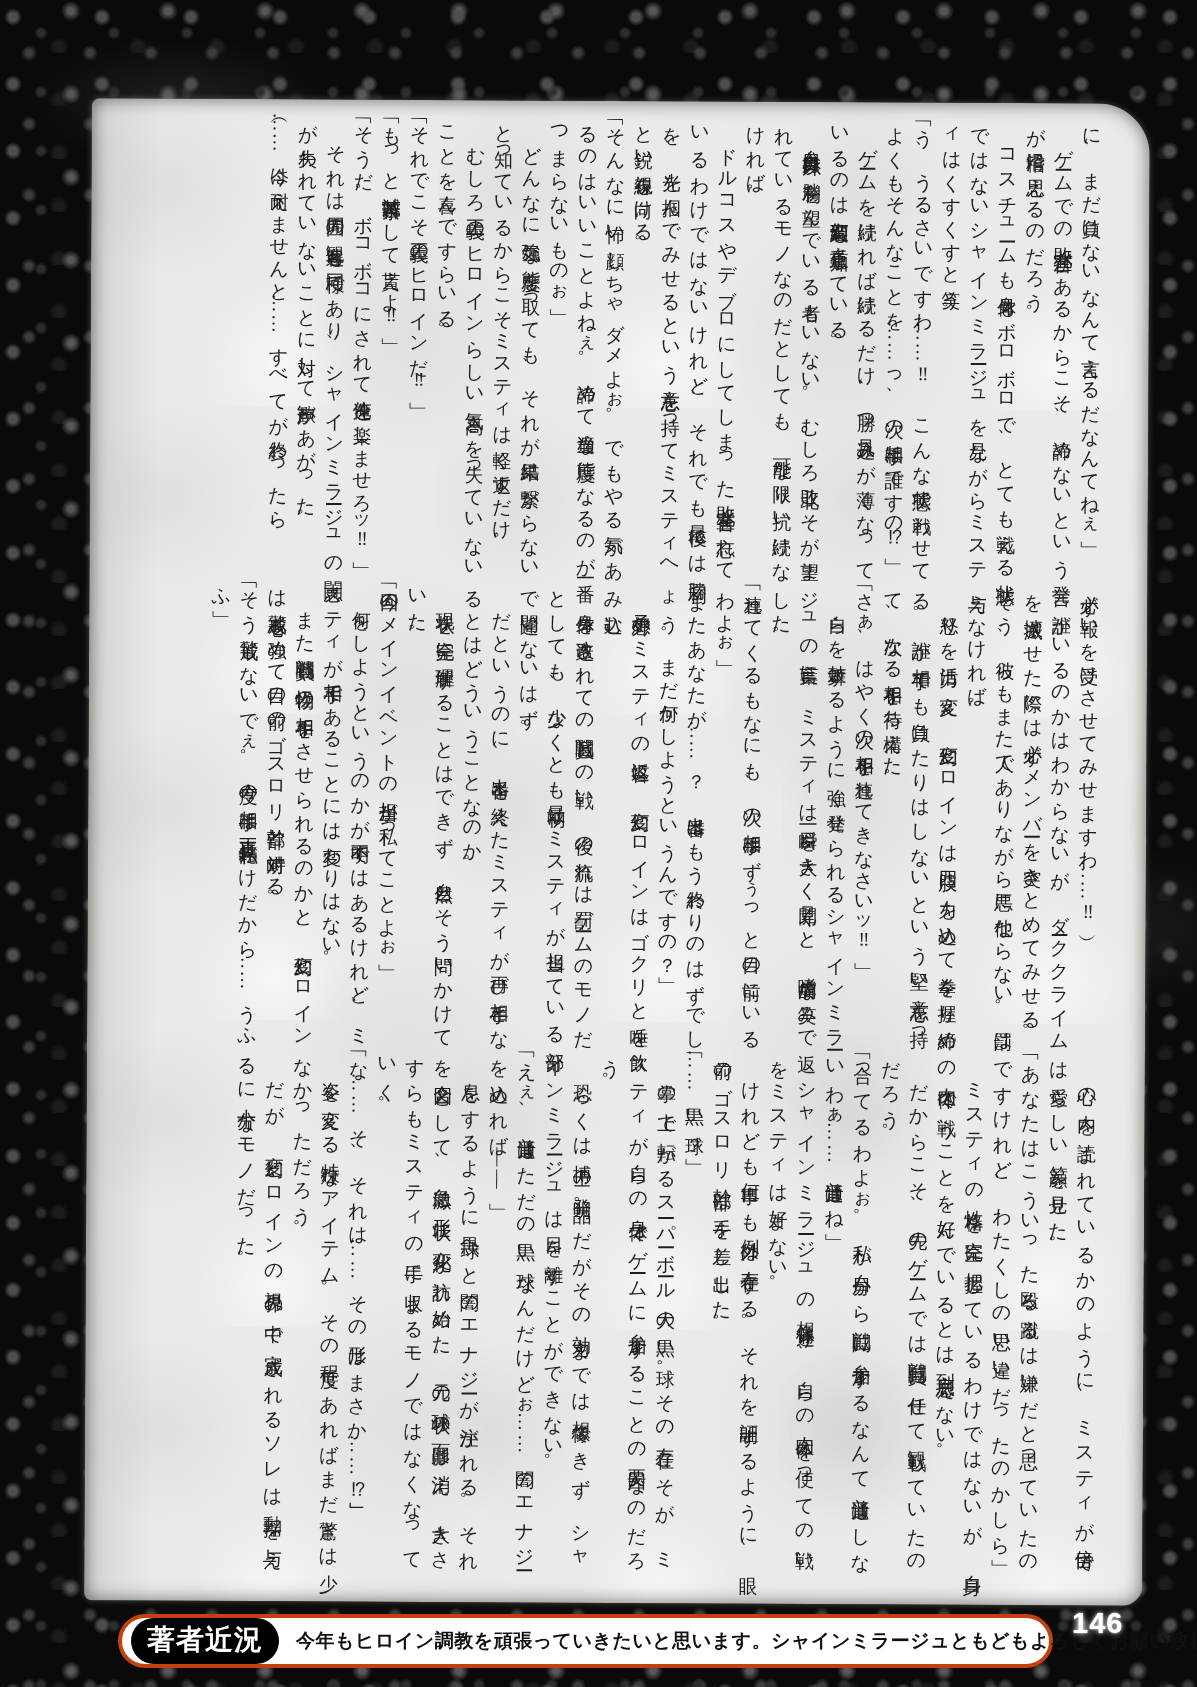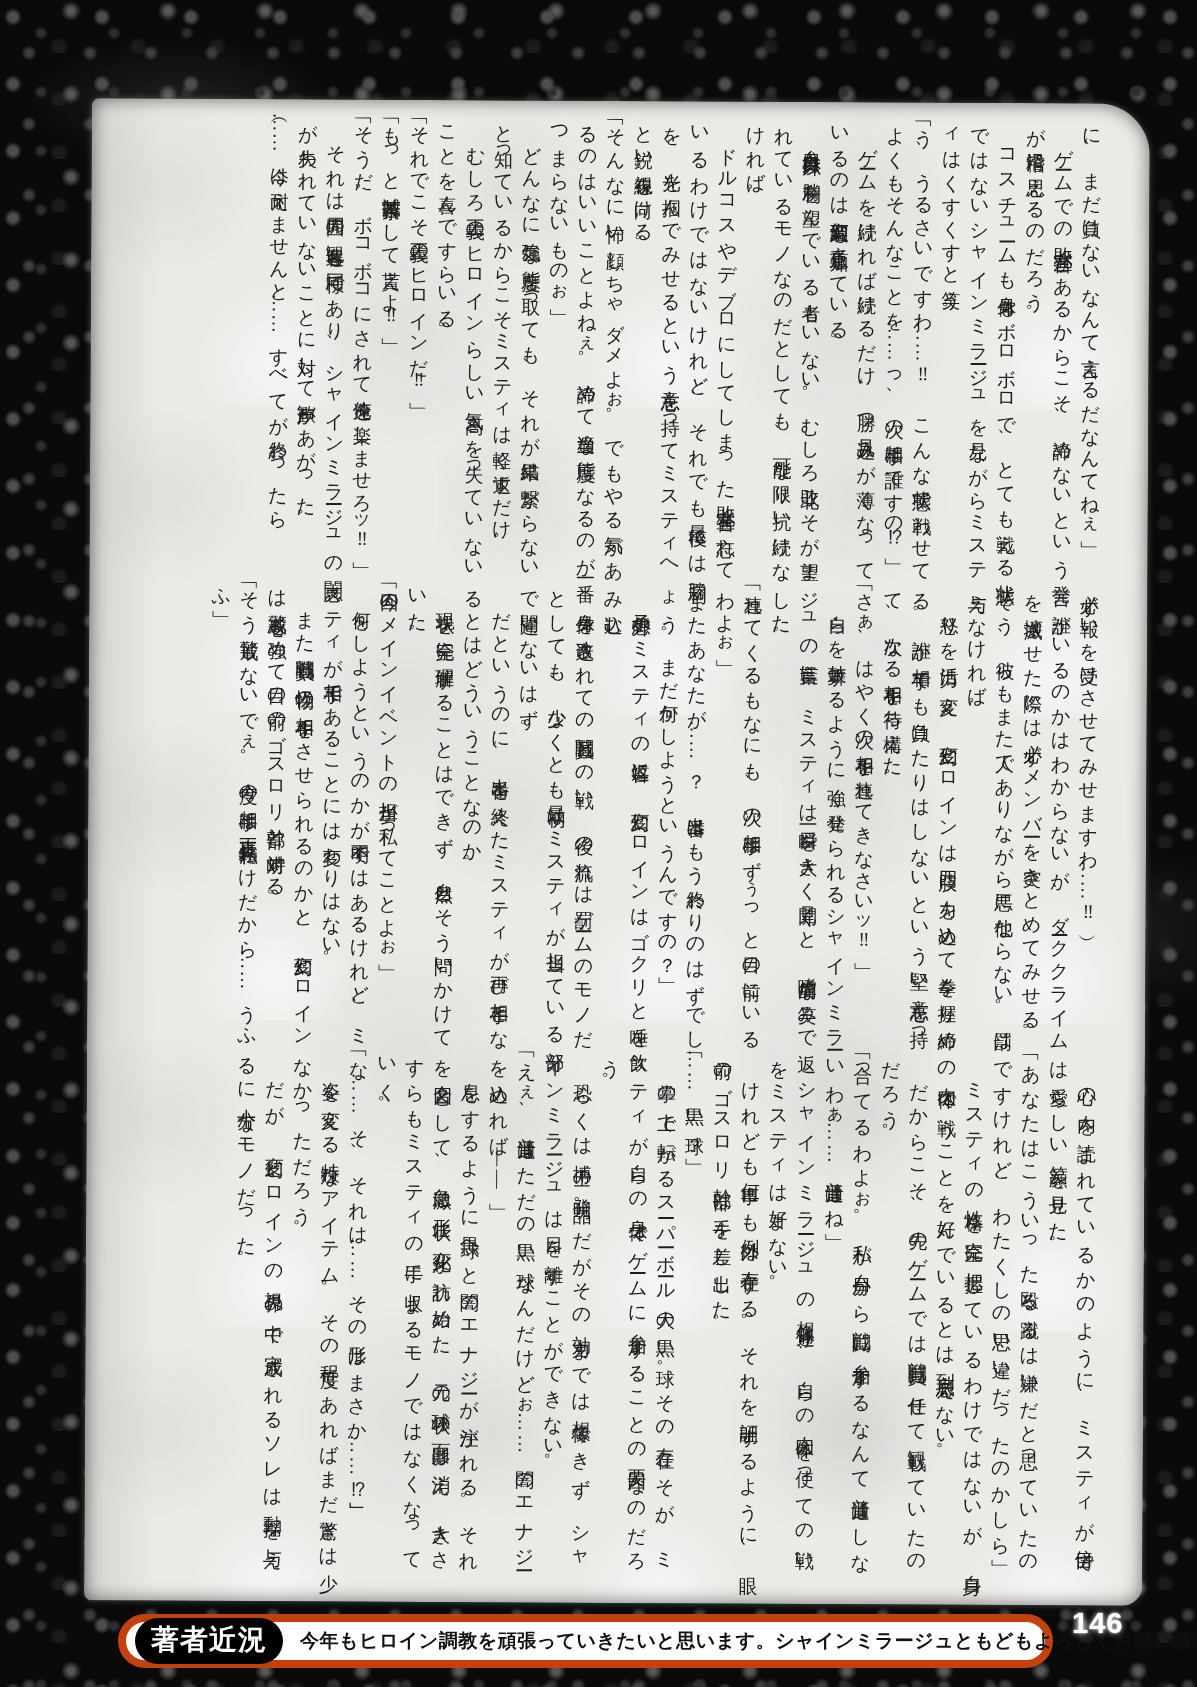--- a/index.html
+++ b/index.html
@@ -47,21 +47,21 @@
     line-height:28px;
     letter-spacing:1.3px;
     font-weight:500;
   }
   .band-1{top:12px;height:458px;}
   .band-2{top:477px;height:462px;}
   .band-3{top:945px;height:518px;letter-spacing:3.1px;}
   
   .footer-note{
     position:absolute;left:118px;top:1614px;width:935px;height:54px;
-    background:#ffffff;border:8px solid #c2410c;border-radius:30px;
+    background:#ffffff;border:4px solid #c2410c;border-radius:30px;
     box-sizing:border-box;
     display:flex;align-items:center;
     font-family:"Liberation Sans", sans-serif;
   }
   .footer-label{
     background:#000;color:#fff;
     border-radius:24px;
     margin-left:9px;
     padding:3px 16px 5px 16px;
     font-size:28px;font-weight:bold;letter-spacing:1px;

